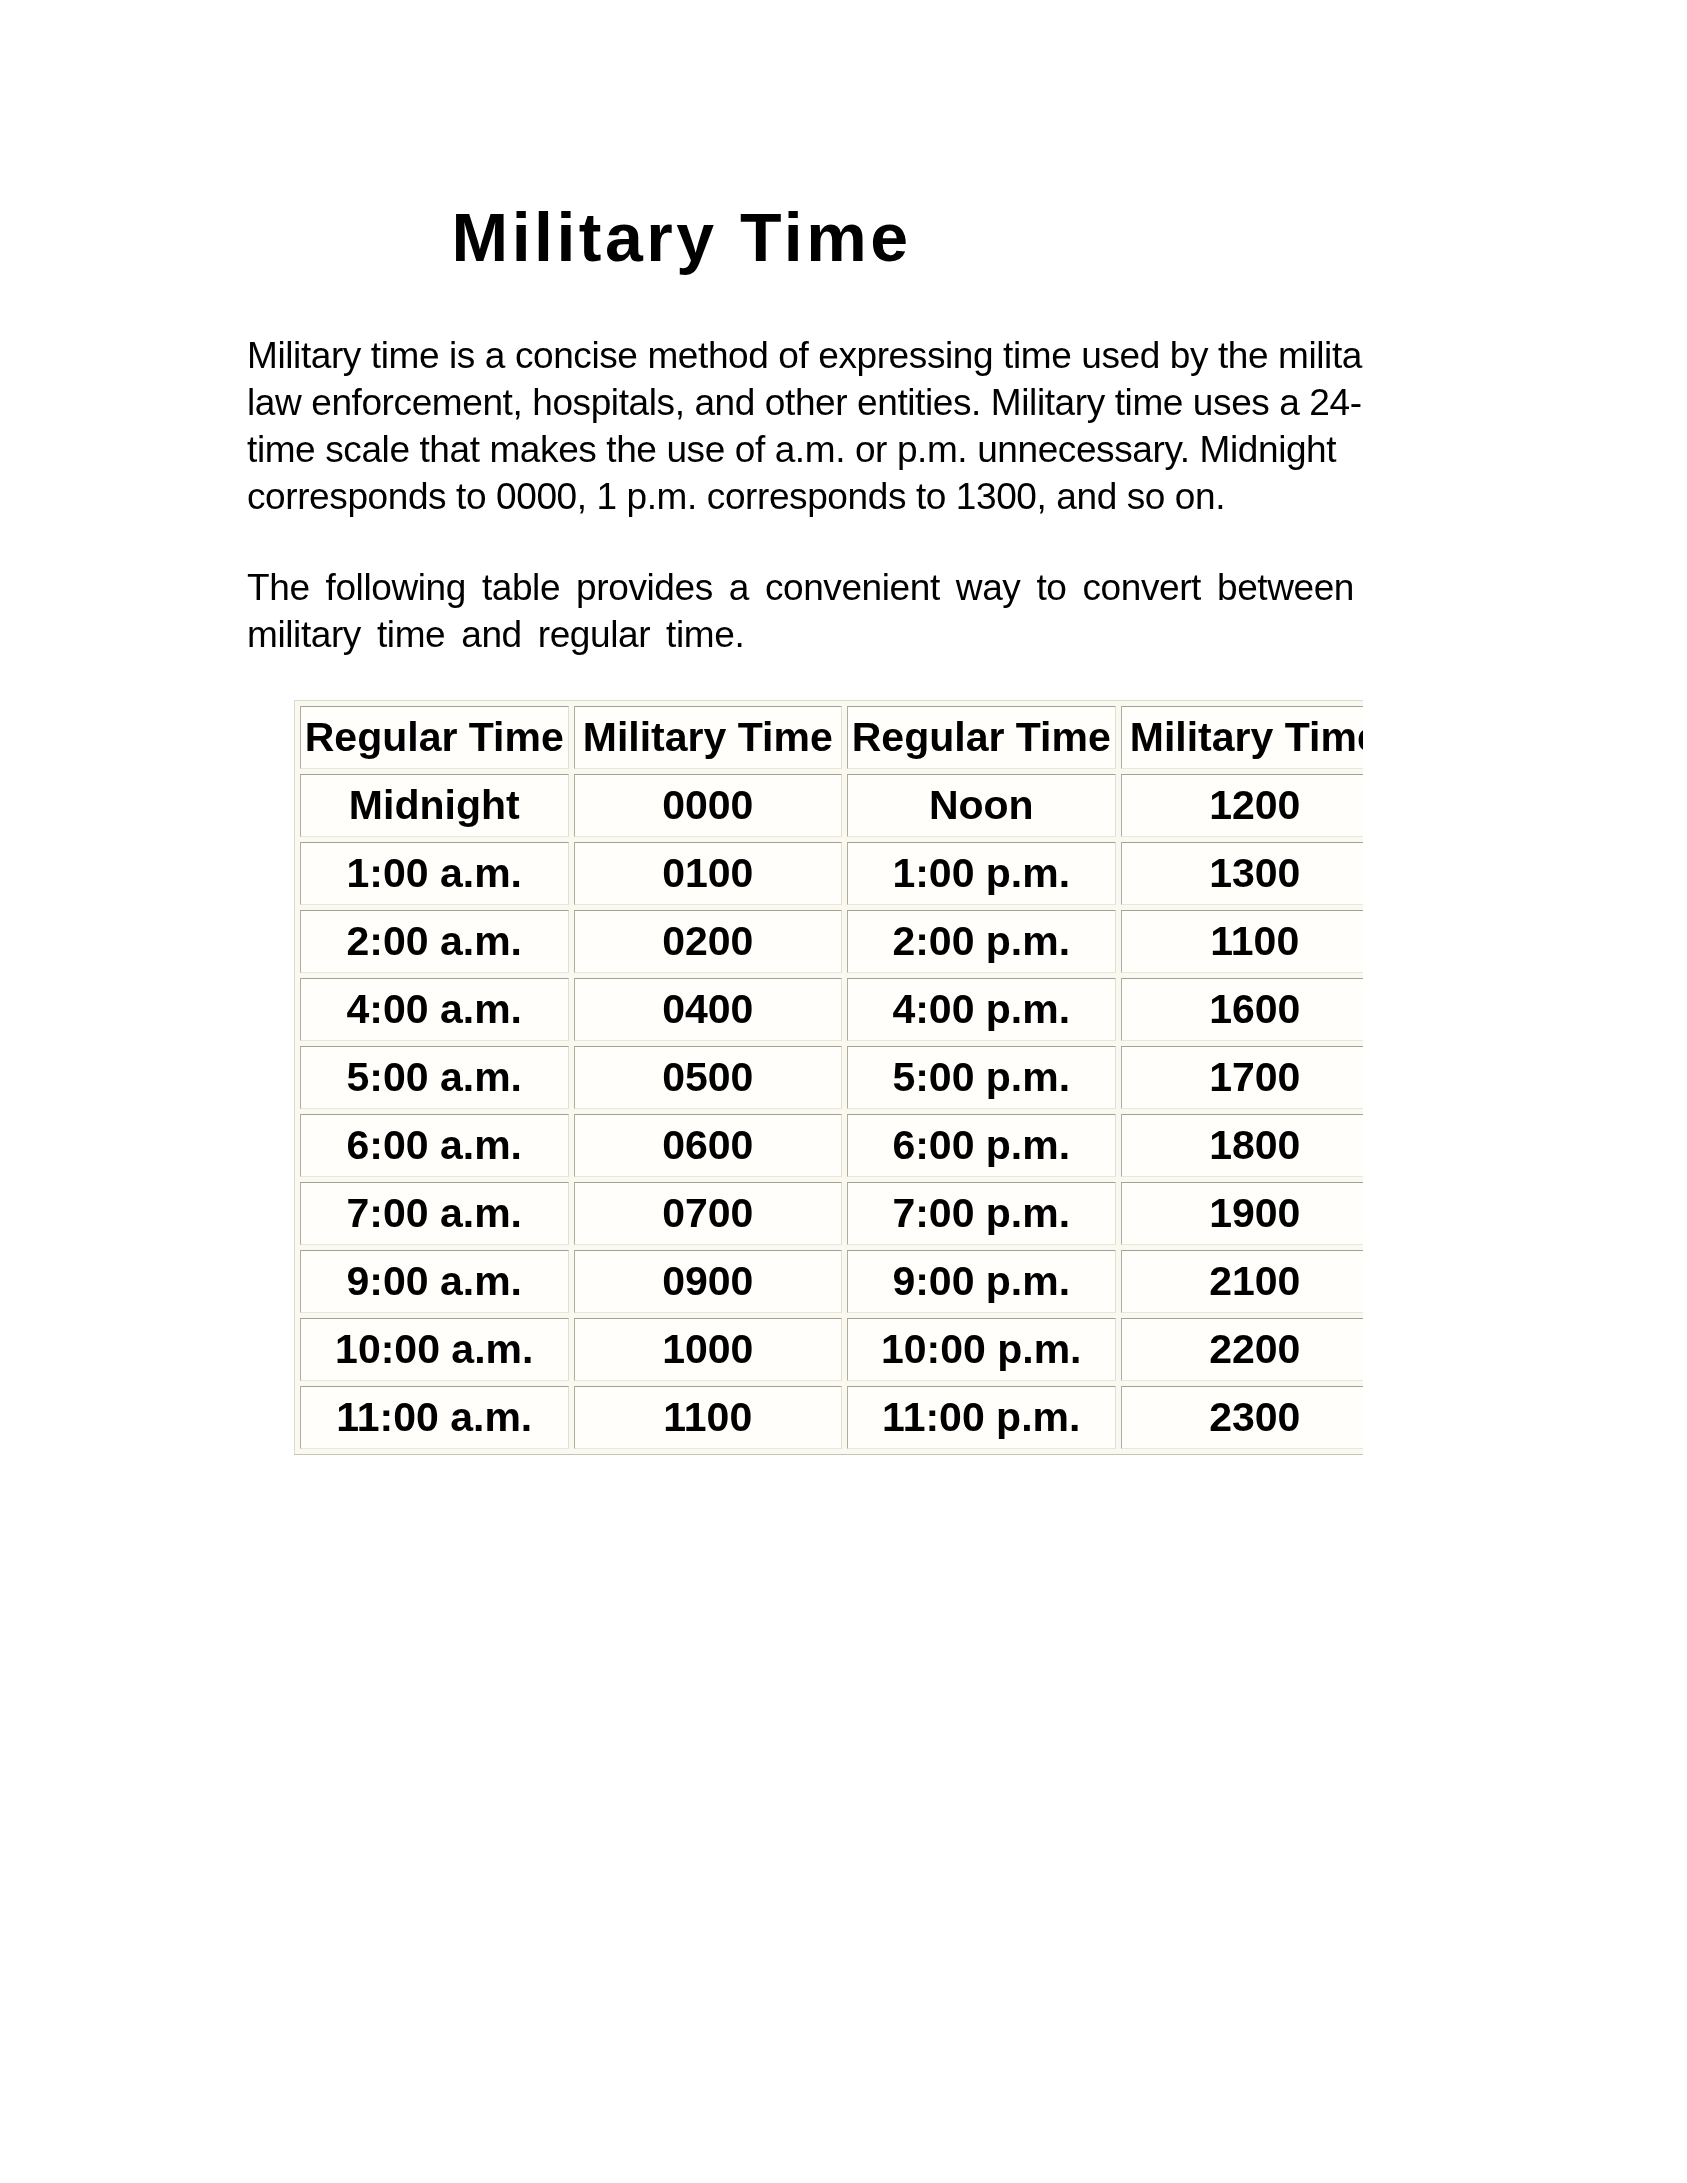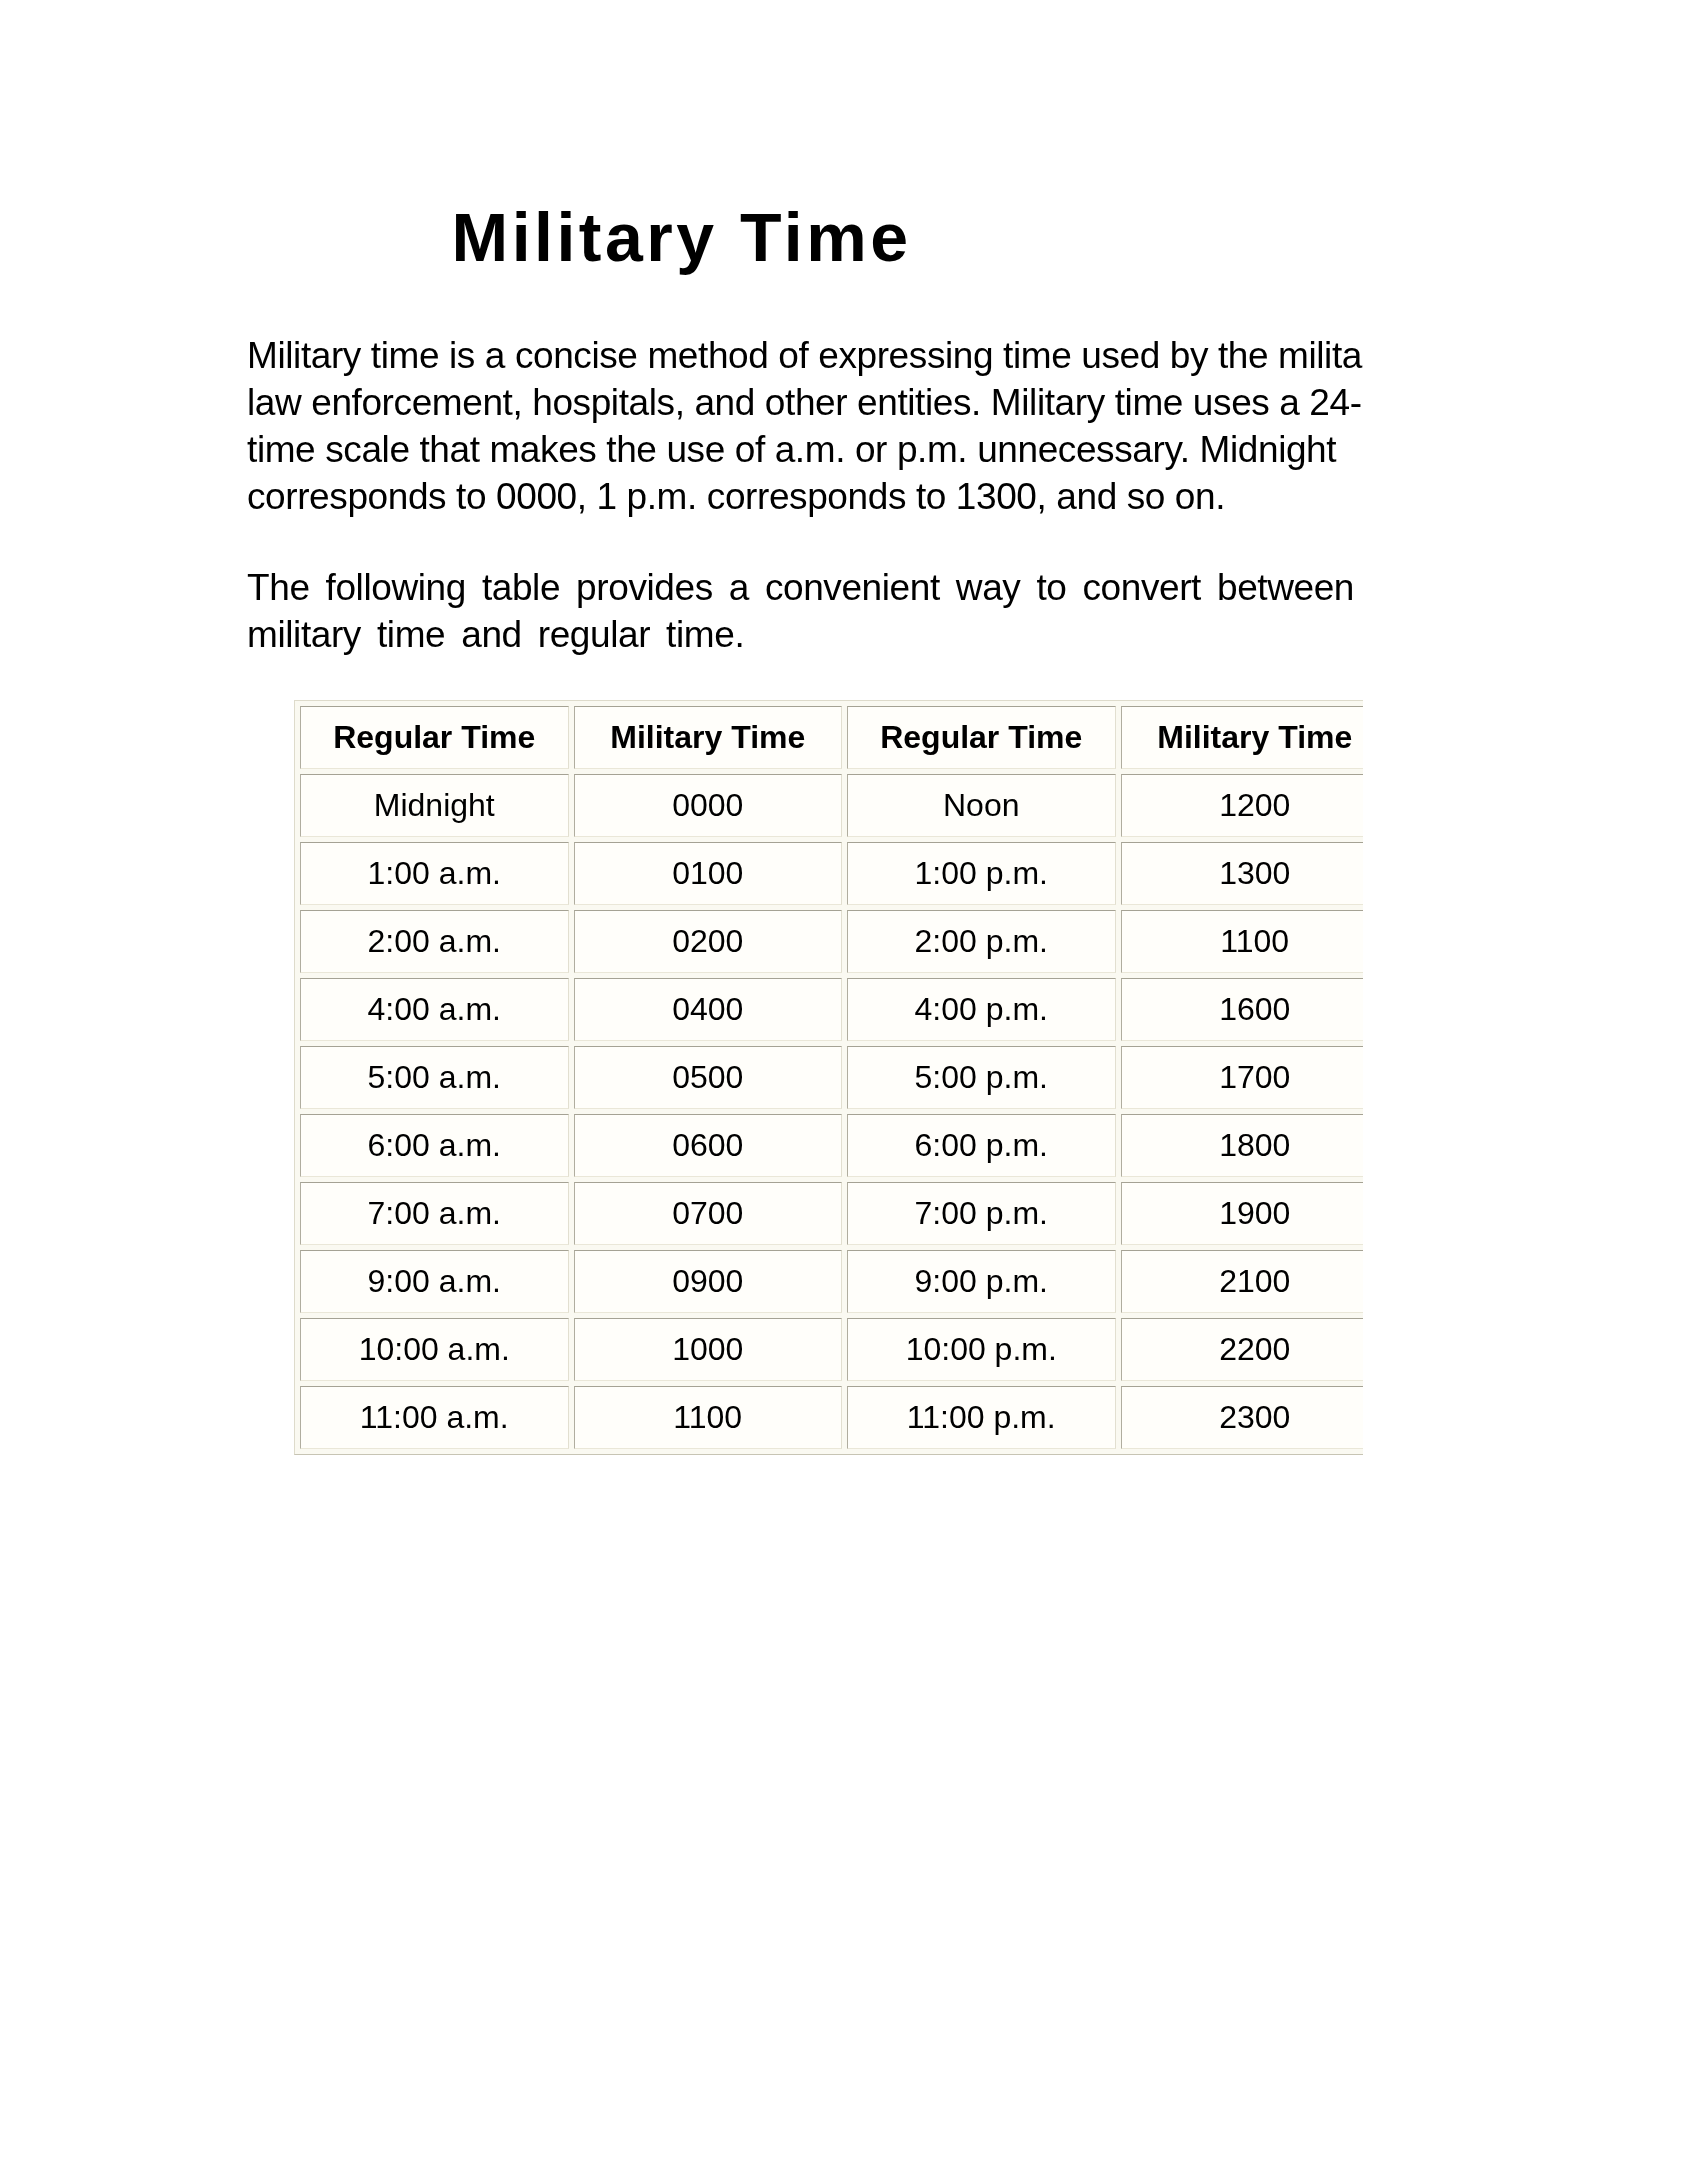--- a/index.html
+++ b/index.html
@@ -55,31 +55,31 @@
     border-bottom: 1.7px solid #c7c4b4;
     border-right: 1.7px solid #c7c4b4;
   }
   table.conversion th,
   table.conversion td {
     height: 61px;
     padding: 0;
     text-align: center;
     vertical-align: middle;
     background: #fffefa;
-    font-size: 32px;
+    font-size: 41px;
     border-top: 1.7px solid #a5a294;
     border-left: 1.7px solid #b0ad9f;
     border-bottom: 1.7px solid #eae7d8;
     border-right: 1.7px solid #e2dfd0;
   }
   table.conversion th {
     font-weight: bold;
   }
   table.conversion td {
-    font-weight: normal;
+    font-weight: bold;
   }
 </style>
 </head>
 <body>
 
 <div class="page">
 
   <h1 class="doc-title">Military Time</h1>
 
   <p class="intro">Military time is a concise method of expressing time used by the military,

